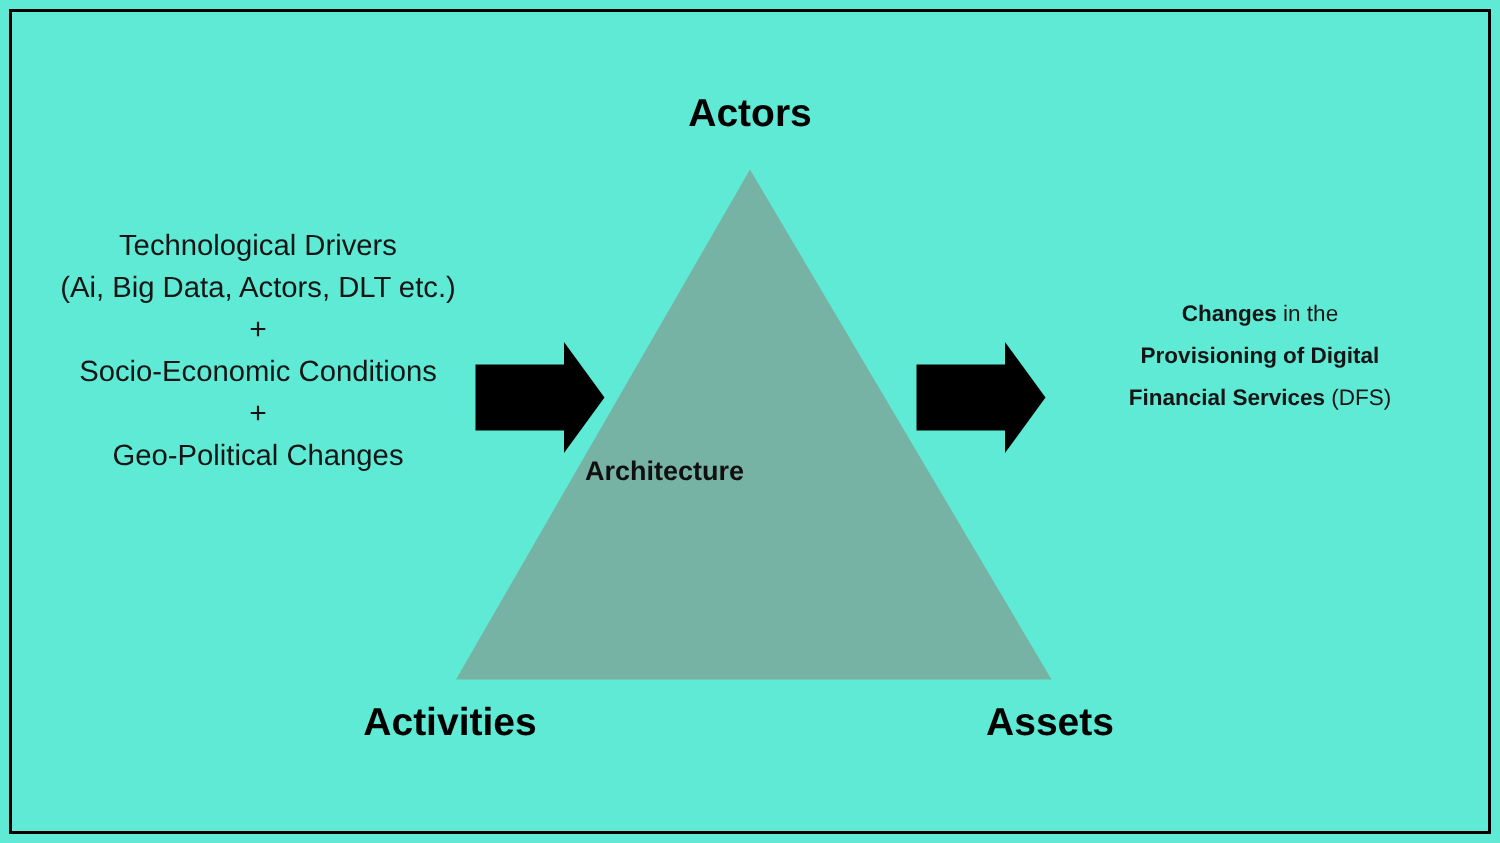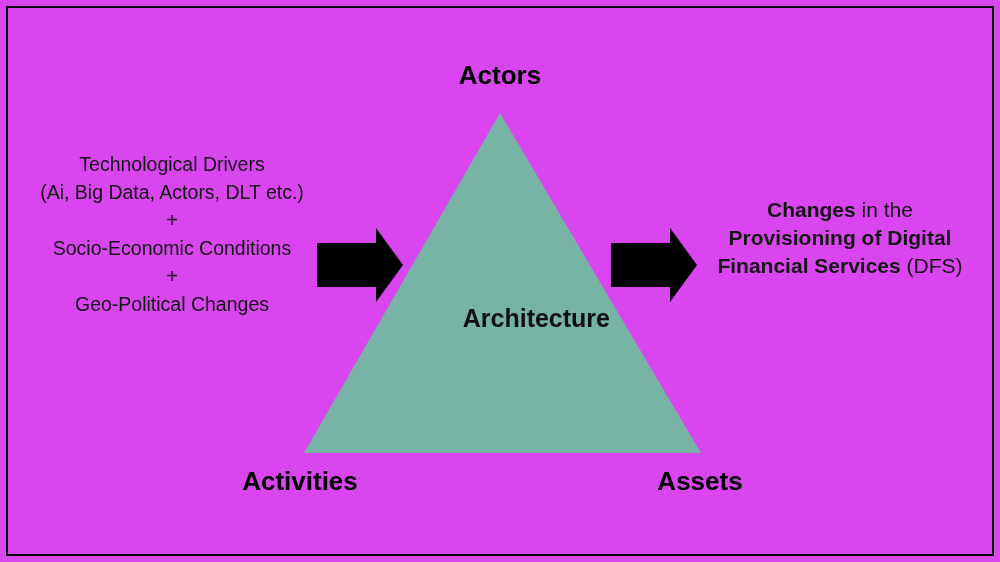--- a/index.html
+++ b/index.html
@@ -9,21 +9,21 @@
     background: #ffffff;
   }
   body {
     font-family: "Liberation Sans", sans-serif;
   }
 
   #canvas {
     position: relative;
     width: 1000px;
     height: 562px;
-    background: #d946ef;
+    background: #5eead4;
     overflow: hidden;
   }
 
   
   #frame {
     position: absolute;
     left: 6px;
     top: 6px;
     width: 988px;
     height: 550px;
@@ -52,21 +52,21 @@
   #left-block {
     left: 22px;
     top: 150px;
     width: 300px;
     font-size: 19.5px;
   }
   #right-block {
     left: 690px;
     top: 196px;
     width: 300px;
-    font-size: 21px;
+    font-size: 15px;
   }
   .txt-line { display: block; }
   .txt-line b { font-weight: 700; }
   .plus-line {
     display: block;
     font-size: 20px;
     line-height: 28px;
   }
 
   
@@ -92,23 +92,23 @@
     left: 600px;
     top: 466px;
     width: 200px;
   }
 
   #label-architecture {
     position: absolute;
     left: 390px;
     top: 304px;
     width: 220px;
-    text-align: right;
+    text-align: left;
     font-weight: 700;
-    font-size: 25px;
+    font-size: 18px;
     color: #101010;
     white-space: nowrap;
   }
 </style>
 </head>
 <body>
 
 <div id="canvas">
 
   <div id="frame"></div>

